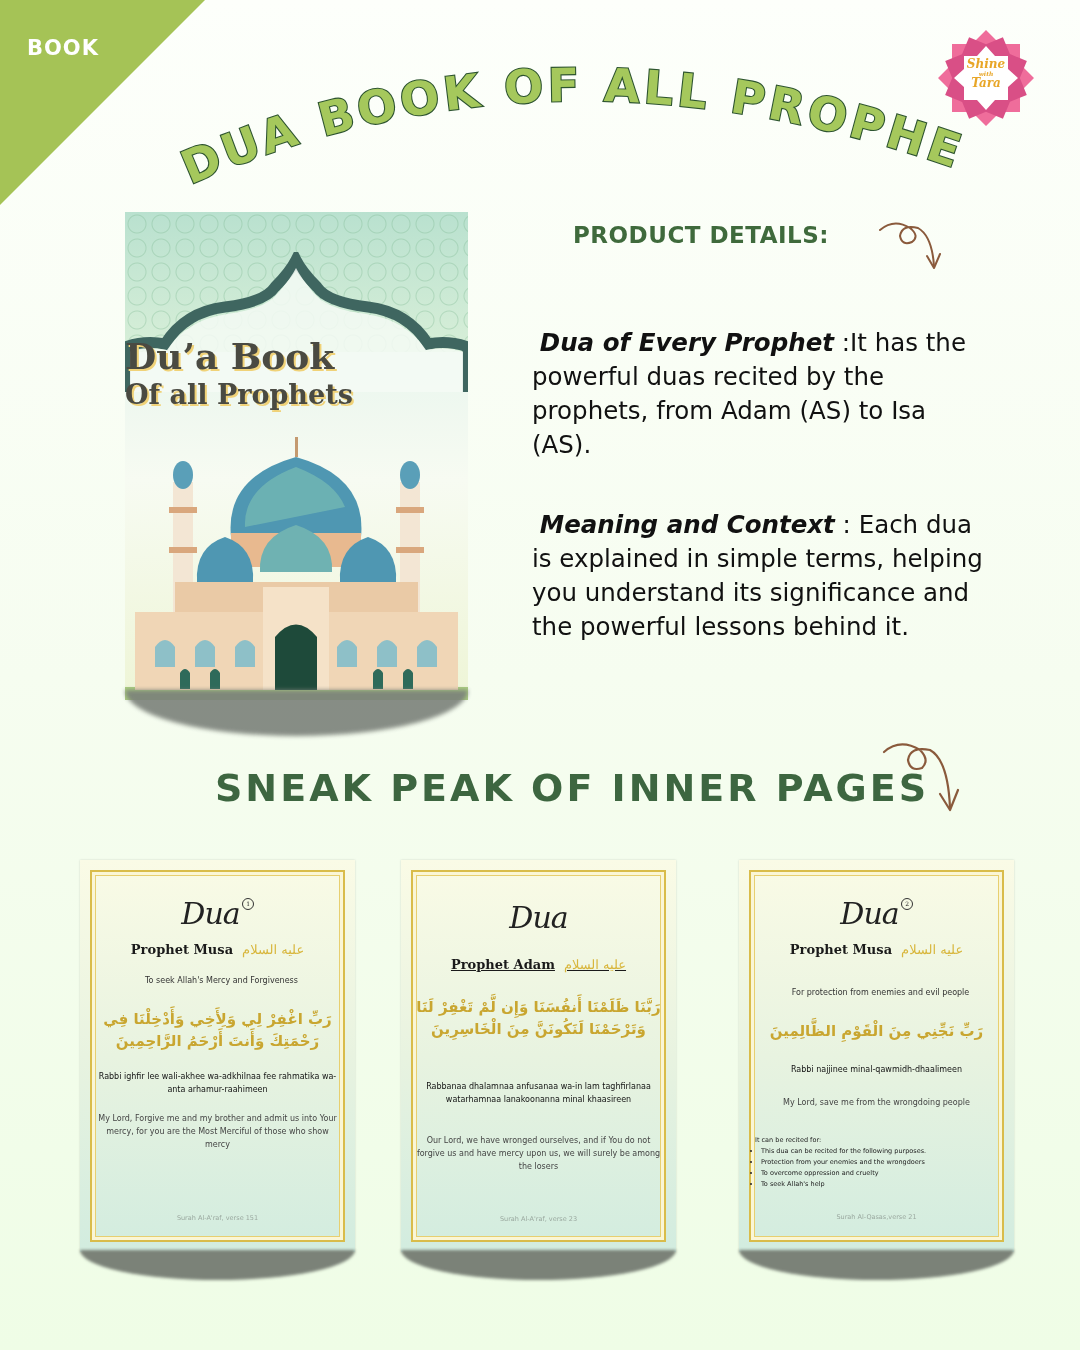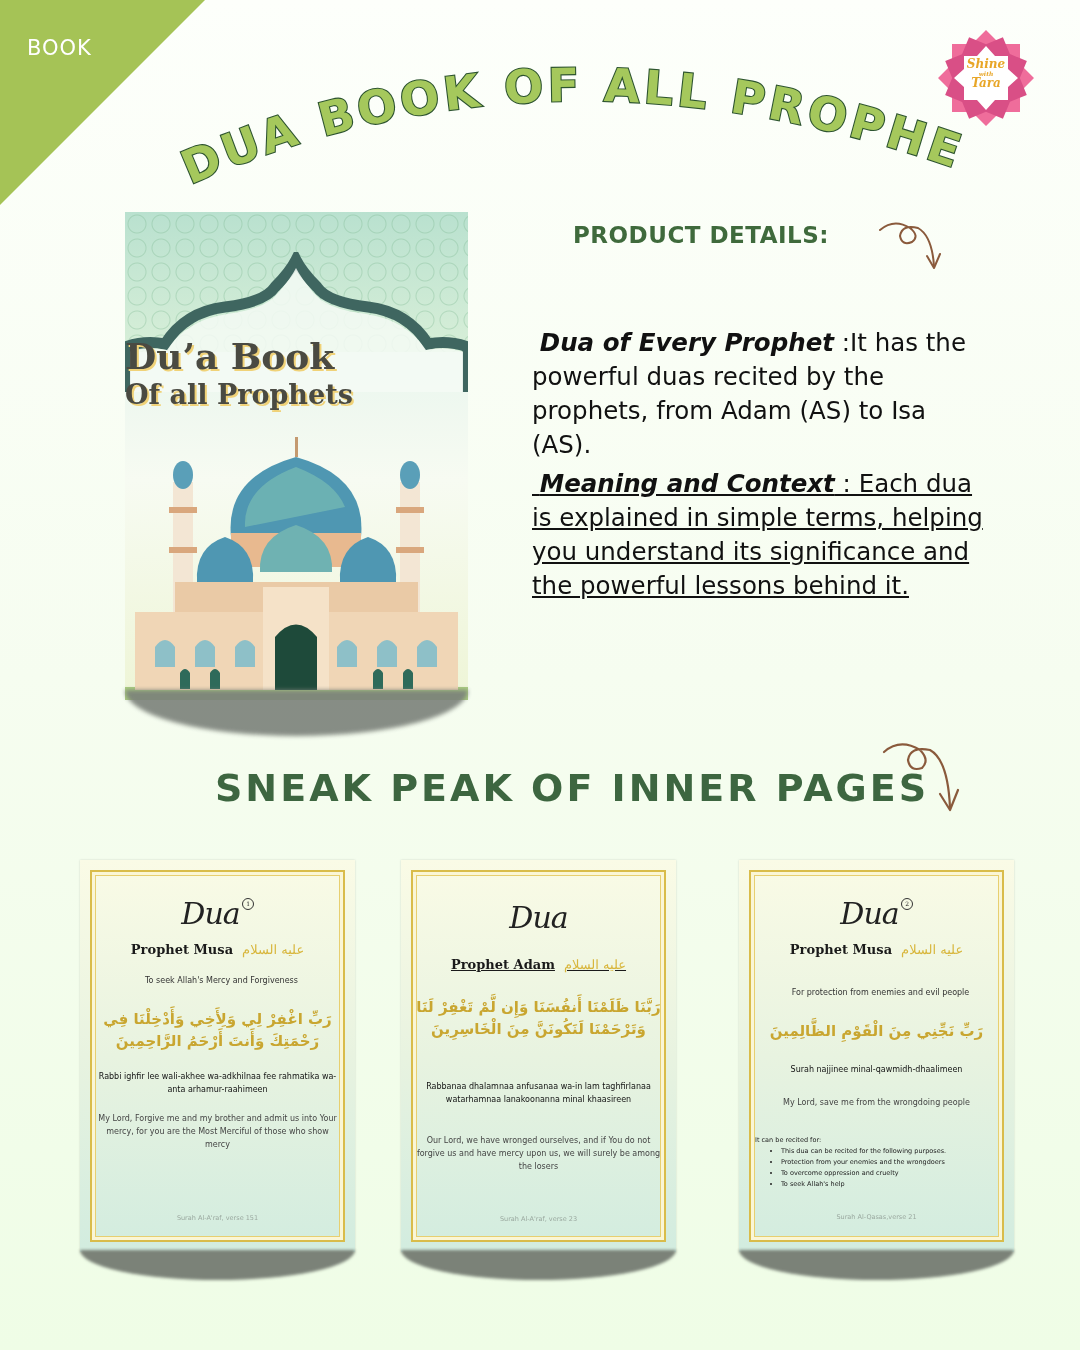--- a/index.html
+++ b/index.html
@@ -12,21 +12,21 @@
   }
 
   
   .corner {
     position: absolute; left: 0; top: 0; width: 205px; height: 205px;
     background: #a5c356;
     clip-path: polygon(0 0, 100% 0, 0 100%);
   }
   .corner-label {
     position: absolute; left: 27px; top: 36px;
-    color: #fff; font-family: "DejaVu Sans", sans-serif; font-weight: normal;
+    color: #fff; font-family: "DejaVu Sans", sans-serif; font-weight: bold;
     font-size: 21px; letter-spacing: 1px;
   }
 
   
   .logo { position: absolute; left: 936px; top: 28px; width: 100px; height: 100px; }
   .logo svg { width: 100%; height: 100%; }
   .logo-text {
     position: absolute; left: 0; right: 0; top: 30px; text-align: center;
     font-family: "DejaVu Serif", serif; font-style: italic; font-weight: bold;
     color: #e8a628; font-size: 12px; line-height: 12px;
@@ -77,21 +77,21 @@
   }
   .arrow { position: absolute; }
   .arrow svg { width: 100%; height: 100%; }
   .pd-body {
     position: absolute; left: 532px; width: 460px;
     font-family: "DejaVu Sans", sans-serif; font-size: 24.5px; line-height: 34px;
     color: #111;
   }
   .pd-body b { font-style: italic; font-weight: bold; }
   .pd1 { top: 326px; }
-  .pd2 { top: 467px; text-decoration: underline; }
+  .pd2 { top: 508px; }
 
   
   .sp-heading {
     position: absolute; left: 215px; top: 766px;
     font-family: "DejaVu Sans", sans-serif; font-weight: bold; font-size: 38px;
     color: #3d6640; letter-spacing: 3px;
   }
 
   
   .page {
@@ -128,21 +128,21 @@
   .purpose { position: absolute; left: 8px; right: 0; font-size: 8px; color: #333; text-align: center; }
   .arabic {
     position: absolute; left: 0; right: 0; text-align: center; direction: rtl;
     font-family: "DejaVu Sans", sans-serif; font-size: 15px; line-height: 22px; color: #c9a630;
     font-weight: bold;
   }
   .translit { position: absolute; left: 0; right: 0; text-align: center; font-size: 8px; line-height: 13px; color: #111; }
   .meaning { position: absolute; left: 0; right: 0; text-align: center; font-size: 8px; line-height: 13px; color: #444; }
   .ref { position: absolute; left: 0; right: 0; text-align: center; font-size: 6.5px; color: #9aa89f; }
   .recite { position: absolute; left: 2px; right: 0; text-align: left; font-size: 6.5px; line-height: 11px; color: #222; }
-  .recite ul { margin-left: 26px; }
+  .recite ul { margin-left: 6px; }
   .recite li { list-style: disc; }
 </style>
 </head>
 <body>
 
 <div class="corner"></div>
 <div class="corner-label">BOOK</div>
 
 <div class="logo">
   <svg viewBox="0 0 100 100">
@@ -271,21 +271,21 @@
 </div>
 <div class="page-shadow" style="left:401px;"></div>
 
 <div class="page" style="left:739px;">
   <div class="page-frame"></div>
   <div class="page-inner">
     <div class="dua-script"><span>Dua</span><span class="dua-num">2</span></div>
     <div class="prophet" style="top:82px;"><span>Prophet Musa</span><span class="pbuh">عليه السلام</span></div>
     <div class="purpose" style="top:128px;">For protection from enemies and evil people</div>
     <div class="arabic" style="top:160px;">رَبِّ نَجِّنِي مِنَ الْقَوْمِ الظَّالِمِينَ</div>
-    <div class="translit" style="top:203px;">Surah najjinee minal-qawmidh-dhaalimeen</div>
+    <div class="translit" style="top:203px;">Rabbi najjinee minal-qawmidh-dhaalimeen</div>
     <div class="meaning" style="top:236px;">My Lord, save me from the wrongdoing people</div>
     <div class="recite" style="top:275px;">
       <div>It can be recited for:</div>
       <ul>
         <li>This dua can be recited for the following purposes.</li>
         <li>Protection from your enemies and the wrongdoers</li>
         <li>To overcome oppression and cruelty</li>
         <li>To seek Allah's help</li>
       </ul>
     </div>

